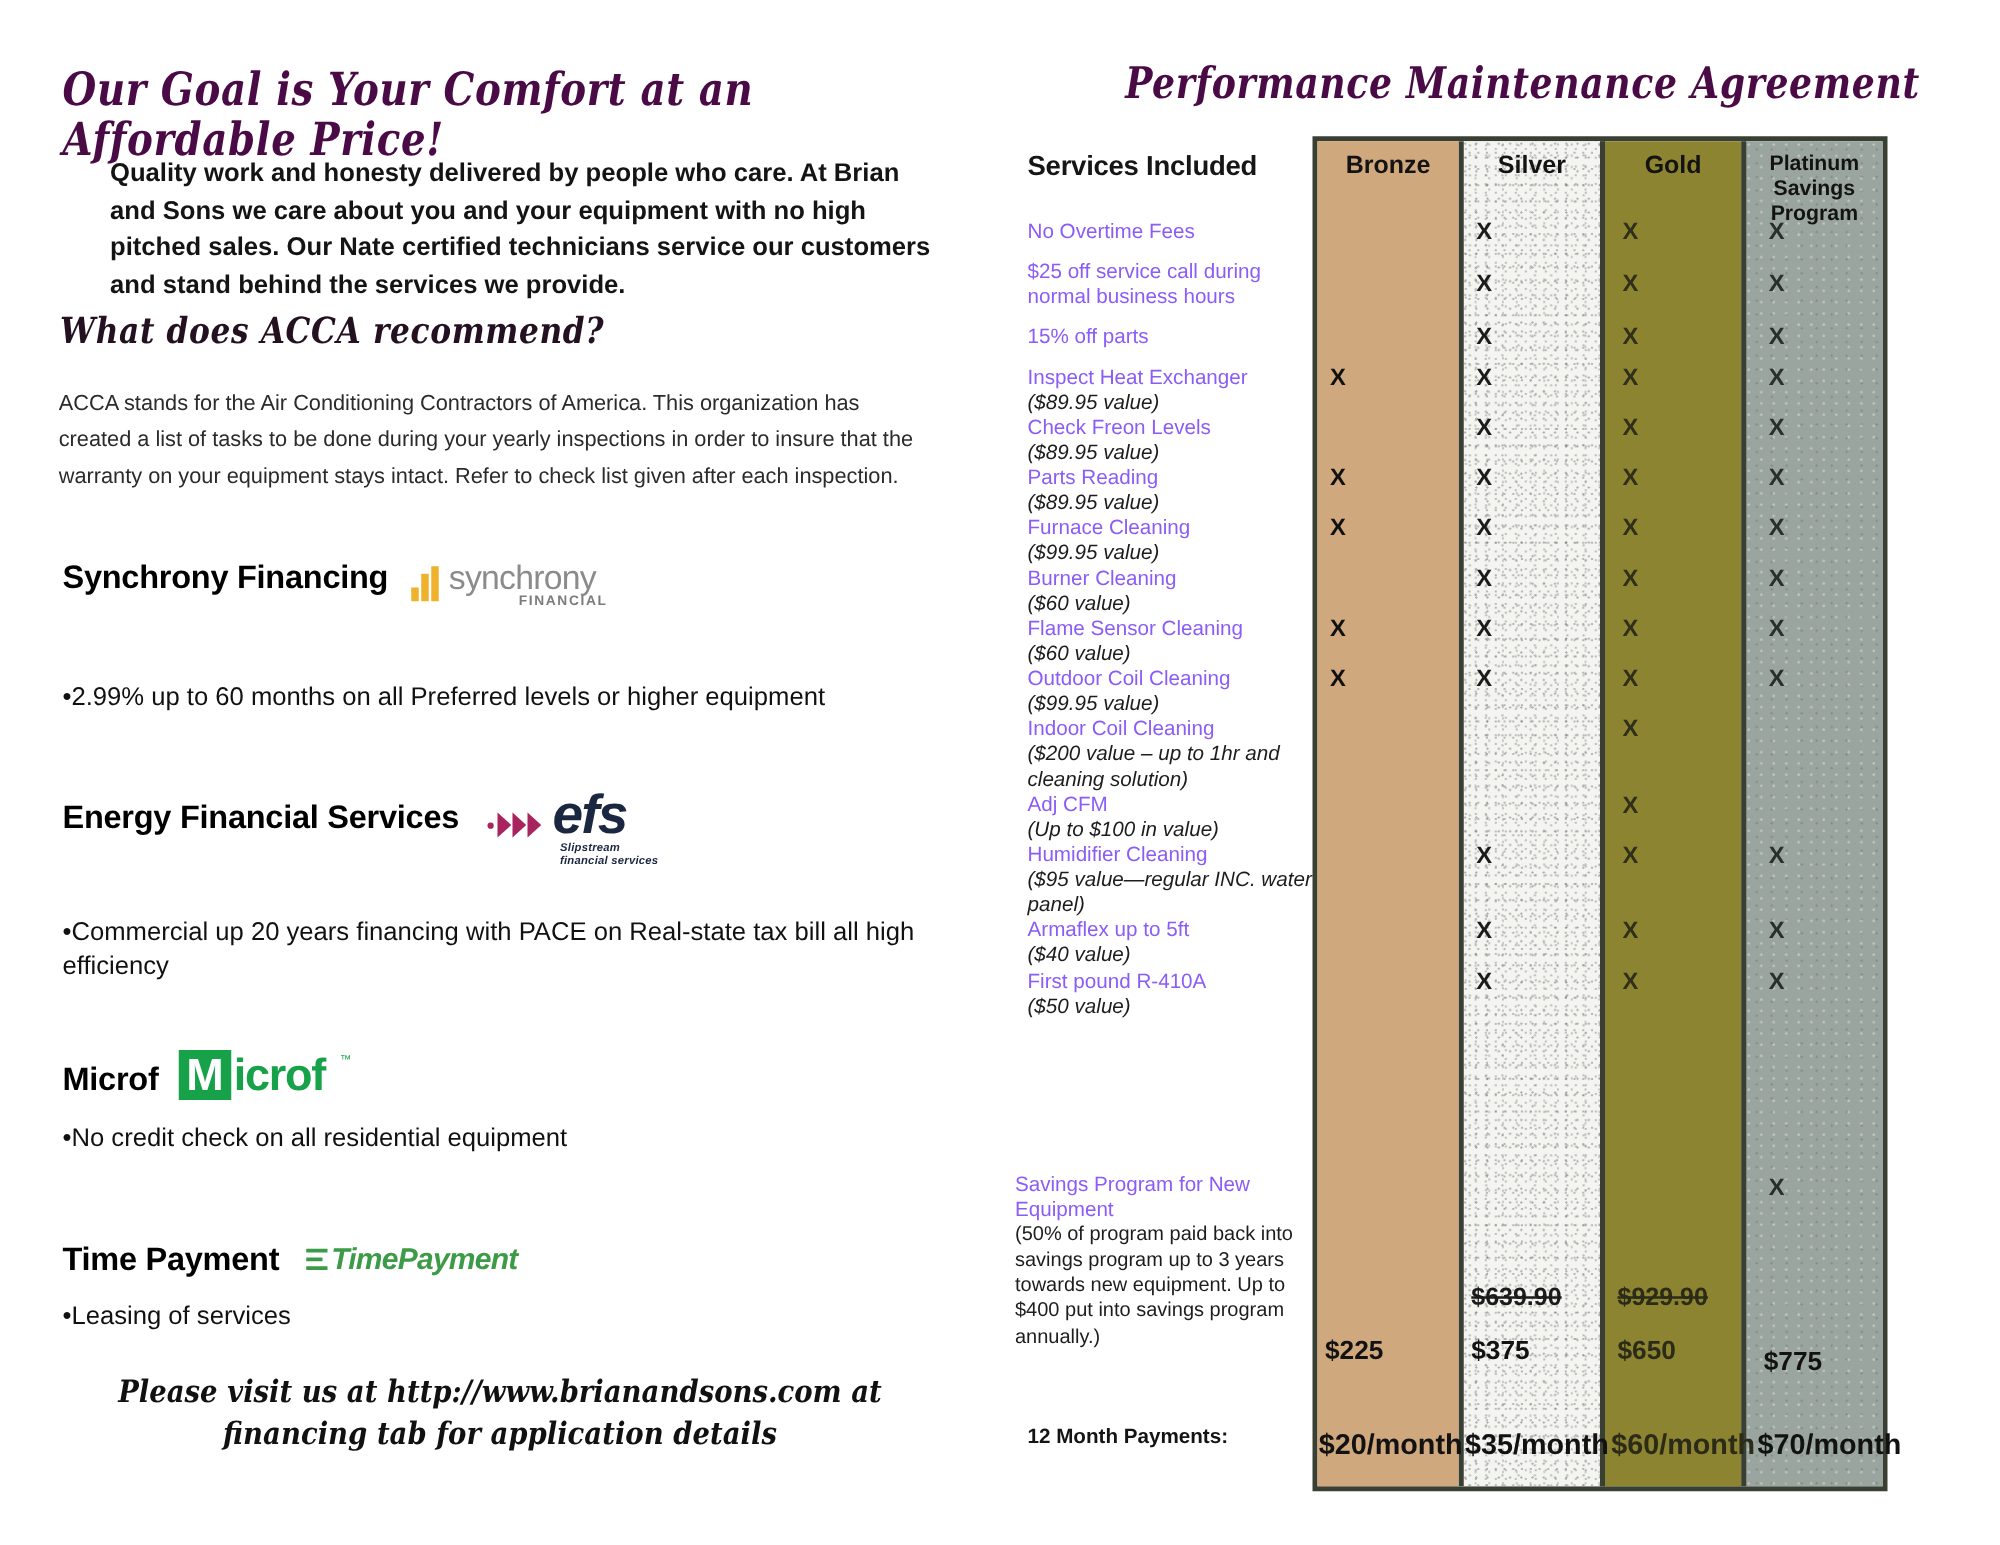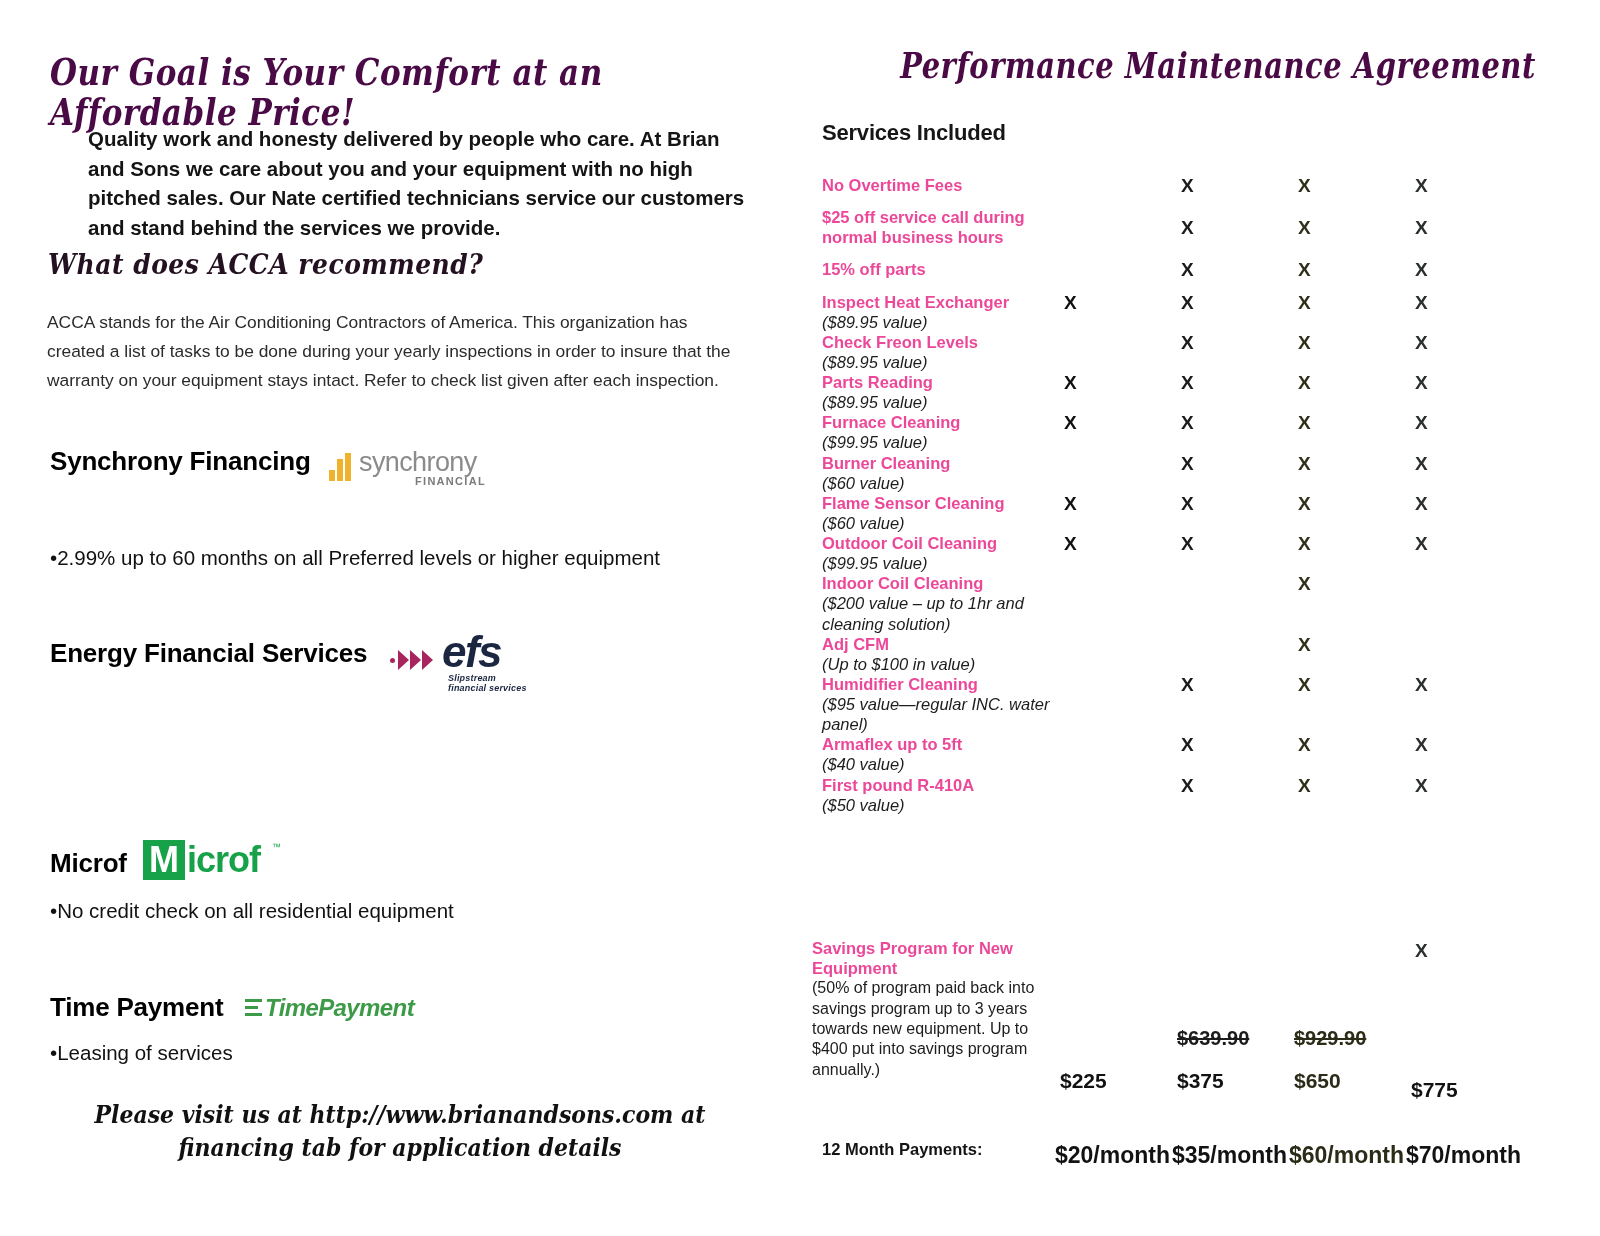--- a/index.html
+++ b/index.html
@@ -155,21 +155,21 @@
   #marks{position:absolute;left:250px;top:109px;width:460px;height:1084px;pointer-events:none;}
   .xm{position:absolute;font-size:19px;font-weight:bold;line-height:1;}
   .xm.bronze{left:14px;color:#101010;}
   .xm.silver{left:131px;color:#1b1b1b;}
   .xm.gold{left:248px;color:#30301a;}
   .xm.platinum{left:365px;color:#2a2f2c;}
 
   
   #rows{position:absolute;left:22px;top:175px;width:228px;}
   .srow{margin:0;}
-  .sname{font-size:16.5px;font-weight:bold;color:#ec4899;line-height:1.22;}
+  .sname{font-size:16.5px;font-weight:normal;color:#8b5cf6;line-height:1.22;}
   .sval{font-size:16.5px;font-style:italic;color:#1d1d1d;line-height:1.22;}
   .gap{height:12px;}
 
   
   #savings{position:absolute;left:12px;top:938px;width:228px;}
   #savings .sname{font-size:16.5px;line-height:1.22;}
   #savings-note{font-size:16px;color:#1d1d1d;line-height:1.27;}
 
   #twelve-label{
     position:absolute;left:22px;top:1140px;
@@ -215,20 +215,21 @@
     <div id="efs-logo">
       <div class="efs-chev">
         <div class="efs-dot"></div>
           <span></span>
           <span></span>
           <span></span>
       </div>
       <div id="efs-word">efs</div>
       <div id="efs-sub">Slipstream financial services</div>
     </div>
+    <div class="bullet" style="left:50px;top:733px;width:700px;">•Commercial up 20 years financing with PACE on Real-state tax bill all high efficiency</div>
 
     <div class="fin-head" style="left:50px;top:848px;">Microf</div>
     <div id="microf-logo">
       <div id="microf-m">
         <span>M</span>
       </div>
       <div id="microf-rest">icrof</div>
       <div id="microf-tm">™</div>
     </div>
     <div class="bullet" style="left:50px;top:898px;width:700px;">•No credit check on all residential equipment</div>
@@ -246,20 +247,34 @@
 
     <div id="footer-script">Please visit us at http://www.brianandsons.com at financing tab for application details</div>
   </div>
 
   <div class="right">
 
     <div id="right-title" class="script-head">Performance Maintenance Agreement</div>
 
     <div id="services-label">Services Included</div>
 
+    <div id="grid">
+      <div class="col" id="col-bronze">
+        <div class="col-head">Bronze</div>
+      </div>
+      <div class="col" id="col-silver">
+        <div class="col-head">Silver</div>
+      </div>
+      <div class="col" id="col-gold">
+        <div class="col-head">Gold</div>
+      </div>
+      <div class="col" id="col-platinum">
+        <div class="col-head">Platinum Savings Program</div>
+      </div>
+    </div>
 
     <div id="marks">
         <div class="xm silver" style="top: 67.0625px;">X</div>
         <div class="xm gold" style="top: 67.0625px;">X</div>
         <div class="xm platinum" style="top: 67.0625px;">X</div>
         <div class="xm silver" style="top: 109.25px;">X</div>
         <div class="xm gold" style="top: 109.25px;">X</div>
         <div class="xm platinum" style="top: 109.25px;">X</div>
         <div class="xm silver" style="top: 151.438px;">X</div>
         <div class="xm gold" style="top: 151.438px;">X</div>

